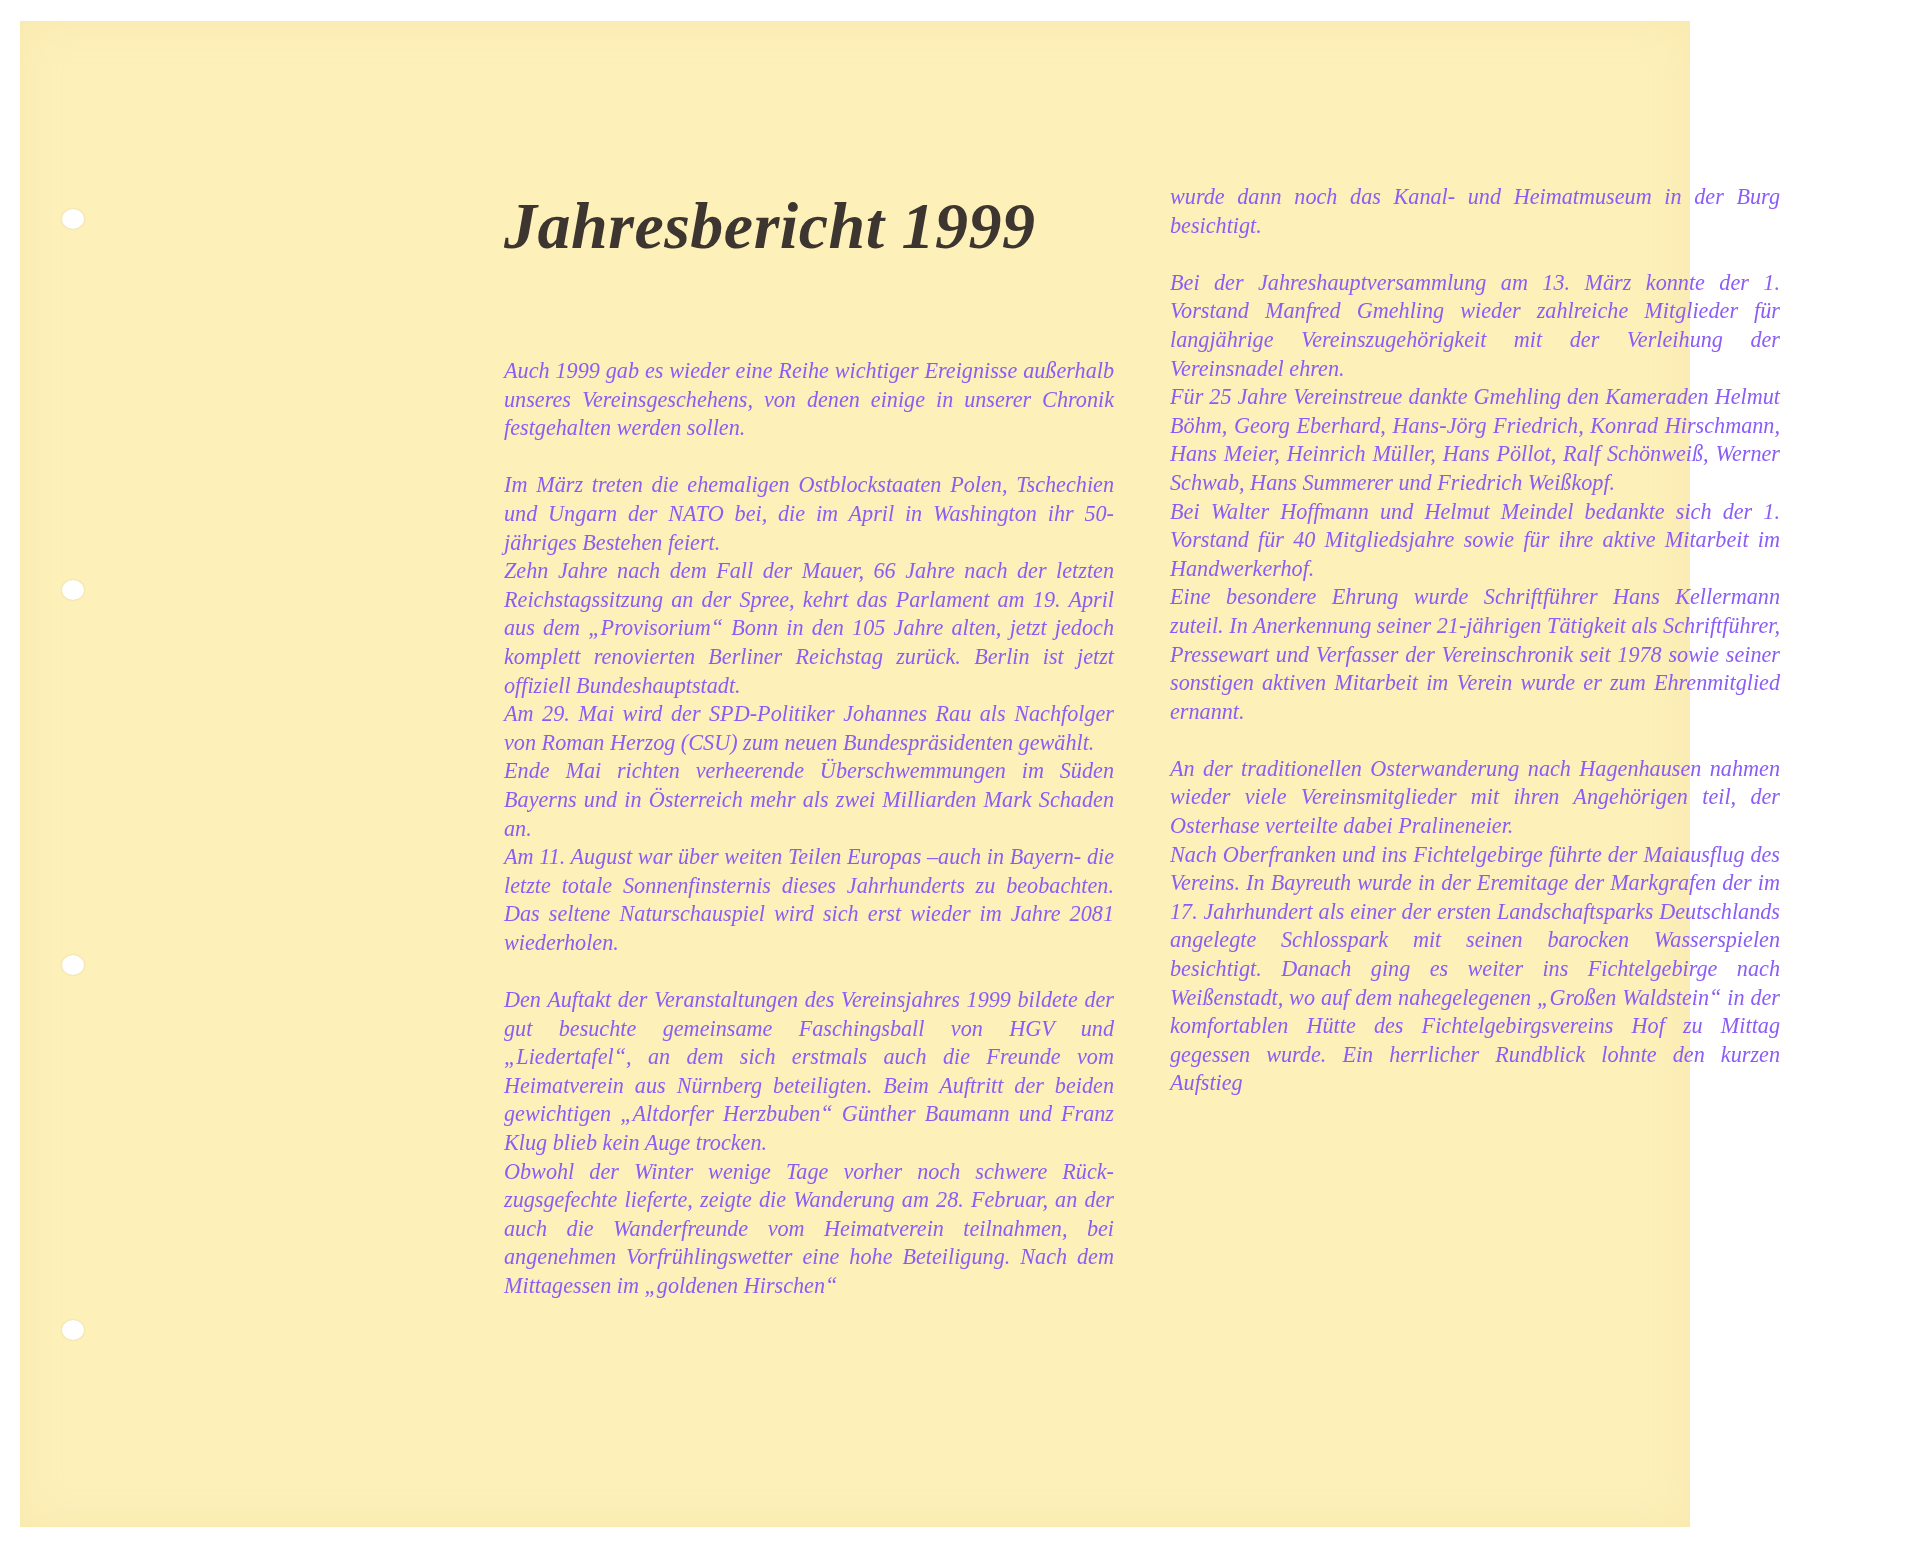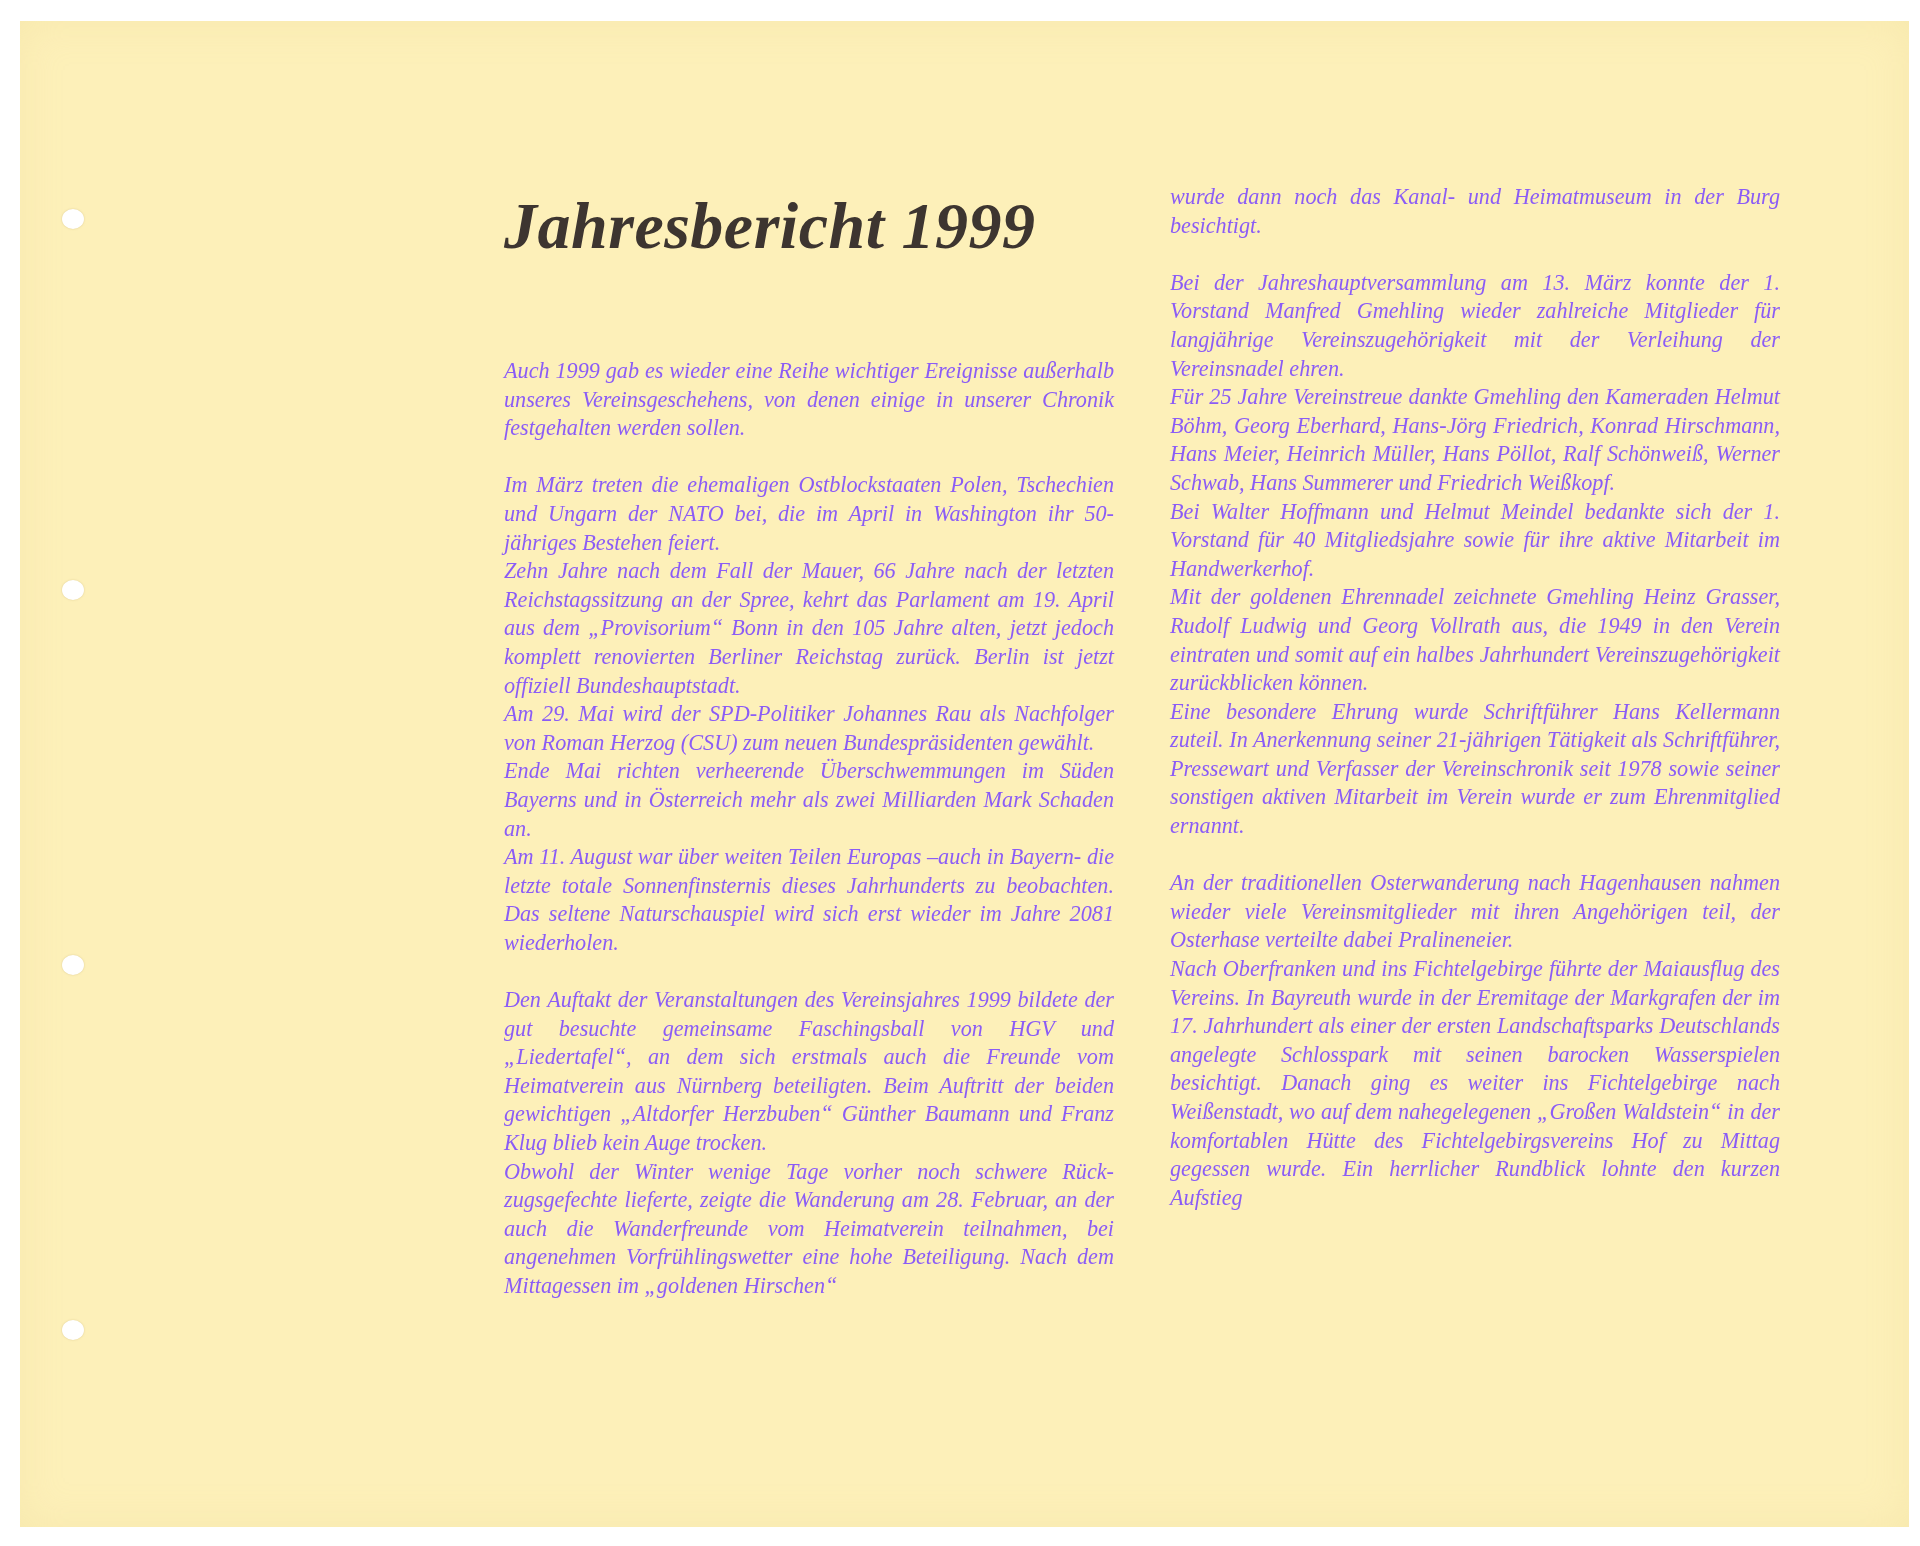--- a/index.html
+++ b/index.html
@@ -10,21 +10,21 @@
     body {
       width: 1920px;
       height: 1546px;
       position: relative;
       overflow: hidden;
     }
     .page {
       position: absolute;
       left: 20px;
       top: 21px;
-      width: 1889px;
+      width: 1670px;
       height: 1506px;
       background: #fdf0b9;
       box-shadow: inset 0 0 40px rgba(230, 210, 140, 0.25);
     }
     .hole {
       position: absolute;
       width: 22px;
       height: 20px;
       border-radius: 50%;
       background: #ffffff;
@@ -94,20 +94,19 @@
     <p class="para">Den Auftakt der Veranstaltungen des Vereinsjahres 1999 bildete der gut besuchte gemeinsame Faschingsball von HGV und „Liedertafel“, an dem sich erstmals auch die Freunde vom Heimatverein aus Nürnberg beteiligten. Beim Auftritt der beiden gewichtigen „Altdorfer Herzbuben“ Günther Baumann und Franz Klug blieb kein Auge trocken.</p>
     <p class="para">Obwohl der Winter wenige Tage vorher noch schwere Rück­zugsgefechte lieferte, zeigte die Wanderung am 28. Februar, an der auch die Wanderfreunde vom Heimatverein teilnahmen, bei angenehmen Vorfrühlingswetter eine hohe Beteiligung. Nach dem Mittagessen im „goldenen Hirschen“</p>
   </div>
 
   <div class="column col-right">
     <p class="para">wurde dann noch das Kanal- und Heimatmuseum in der Burg besichtigt.</p>
     <div class="gap"></div>
     <p class="para">Bei der Jahreshauptversammlung am 13. März konnte der 1. Vorstand Manfred Gmehling wieder zahlreiche Mitglieder für langjährige Vereinszugehörigkeit mit der Verleihung der Vereinsnadel ehren.</p>
     <p class="para">Für 25 Jahre Vereinstreue dankte Gmehling den Kameraden Helmut Böhm, Georg Eberhard, Hans-Jörg Friedrich, Konrad Hirschmann, Hans Meier, Heinrich Müller, Hans Pöllot, Ralf Schönweiß, Werner Schwab, Hans Summerer und Friedrich Weißkopf.</p>
     <p class="para">Bei Walter Hoffmann und Helmut Meindel bedankte sich der 1. Vorstand für 40 Mitgliedsjahre sowie für ihre aktive Mit­arbeit im Handwerkerhof.</p>
-    <p class="para">Mit der goldenen Ehrennadel zeichnete Gmehling Heinz Grasser, Rudolf Ludwig und Georg Vollrath aus, die 1949 in den Verein eintraten und somit auf ein halbes Jahrhundert Vereinszugehörigkeit zurückblicken können.</p>
     <p class="para">Eine besondere Ehrung wurde Schriftführer Hans Kellermann zuteil. In Anerkennung seiner 21-jährigen Tätigkeit als Schriftführer, Pressewart und Verfasser der Vereinschronik seit 1978 sowie seiner sonstigen aktiven Mitarbeit im Verein wurde er zum Ehrenmitglied ernannt.</p>
     <div class="gap"></div>
     <p class="para">An der traditionellen Osterwanderung nach Hagenhausen nahmen wieder viele Vereinsmitglieder mit ihren Angehörigen teil, der Osterhase verteilte dabei Pralineneier.</p>
     <p class="para">Nach Oberfranken und ins Fichtelgebirge führte der Mai­ausflug des Vereins. In Bayreuth wurde in der Eremitage der Markgrafen der im 17. Jahrhundert als einer der ersten Landschaftsparks Deutschlands angelegte Schlosspark mit seinen barocken Wasserspielen besichtigt. Danach ging es weiter ins Fichtelgebirge nach Weißenstadt, wo auf dem nahegelegenen „Großen Waldstein“ in der komfortablen Hütte des Fichtelgebirgsvereins Hof zu Mittag gegessen wurde. Ein herrlicher Rundblick lohnte den kurzen Aufstieg</p>
   </div>
 
 </div>
 
 </body></html>

